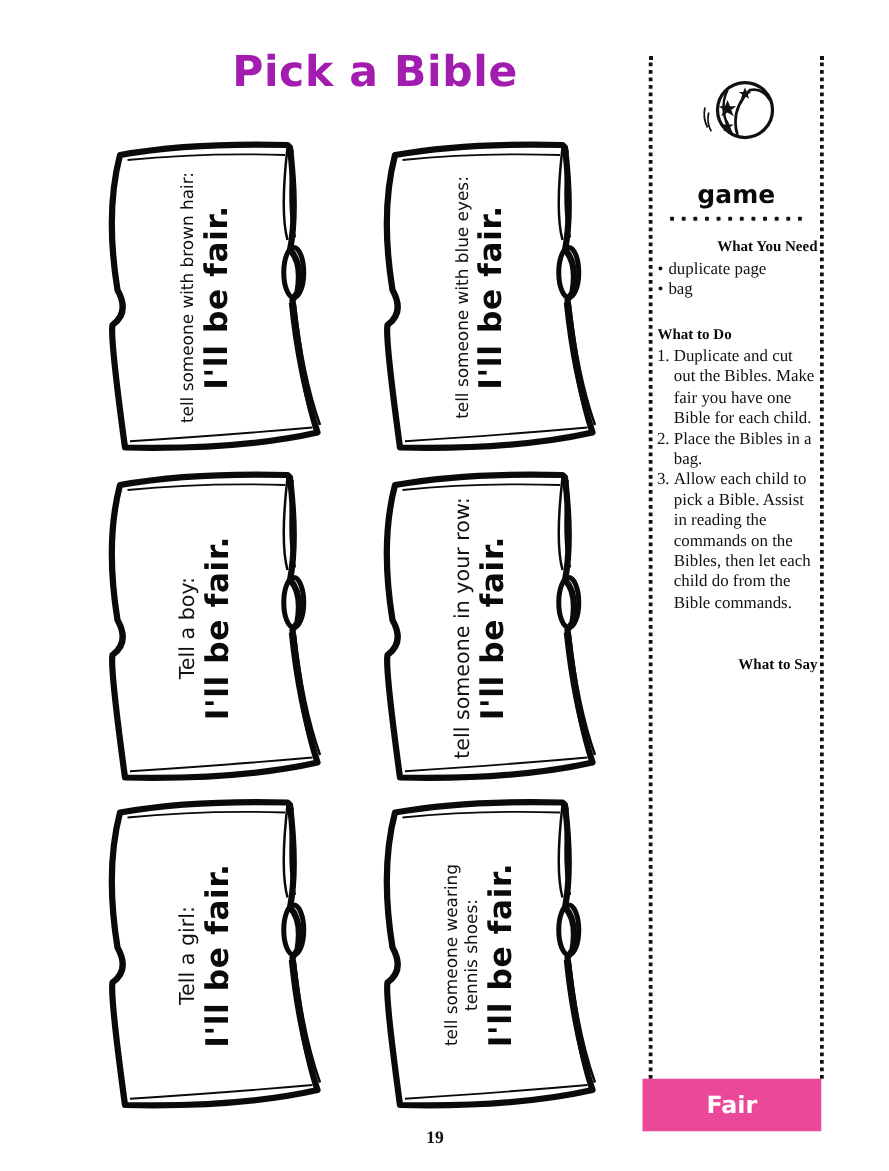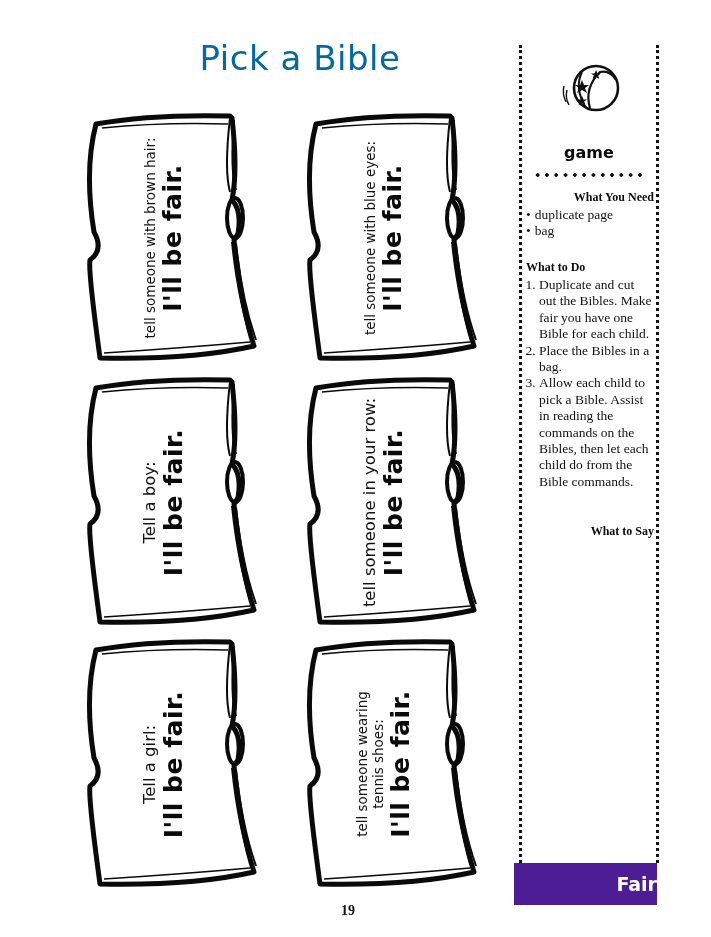--- a/index.html
+++ b/index.html
@@ -4,21 +4,21 @@
 <style>
   html, body { margin: 0; padding: 0; }
   body {
     width: 711px; height: 937px; position: relative; overflow: hidden;
     background: #ffffff; color: #111;
     font-family: "DejaVu Sans", sans-serif;
   }
   .title {
     position: absolute; left: 160px; top: 38px; width: 280px;
     text-align: center; font-family: "DejaVu Sans", sans-serif;
-    font-weight: normal; font-size: 34px; letter-spacing: 0.5px; color: #0369a1;
+    font-weight: bold; font-size: 34px; letter-spacing: 0.5px; color: #a21caf;
   }
   .bible {
     position: absolute; width: 180px; height: 256px;
   }
   .bible svg { position: absolute; left: 0; top: 0; width: 180px; height: 256px; }
   .bible .text {
     position: absolute; left: 18px; top: 10px; width: 130px; height: 236px;
     display: flex; align-items: center; justify-content: center;
   }
   .bible .rot {
@@ -36,21 +36,21 @@
     letter-spacing: 0.5px;
   }
   .side {
     position: absolute; left: 519px; top: 45px; width: 140px; height: 818px;
     border-left: 3px dotted #111; border-right: 3px dotted #111;
     box-sizing: border-box;
   }
   .ball { position: absolute; left: 560px; top: 58px; width: 62px; height: 62px; }
   .game {
     position: absolute; left: 522px; top: 143px; width: 134px; text-align: center;
-    font-family: "DejaVu Sans", sans-serif; font-weight: bold; font-size: 16px; color: #0a0a0a;
+    font-family: "DejaVu Sans", sans-serif; font-weight: bold; font-size: 20px; color: #0a0a0a;
   }
   .dots {
     position: absolute; left: 533px; top: 172px; width: 112px; height: 6px;
     background-image: radial-gradient(circle, #111 1.6px, transparent 2px);
     background-size: 9.3px 6px; background-repeat: repeat-x;
   }
   .sec {
     position: absolute; left: 526px; width: 128px;
     font-family: "Liberation Serif", serif; font-size: 13.5px; line-height: 16.4px; color: #111;
   }
@@ -58,21 +58,21 @@
     margin: 0; font-family: "Liberation Serif", serif; font-weight: bold;
     font-size: 12px; line-height: 19px; text-align: right; color: #0a0a0a;
   }
   .sec ul { list-style: none; margin: 0; padding: 0; }
   .sec ul li::before { content: "\2022"; margin-right: 4px; }
   .sec ol { margin: 0; padding: 0 0 0 13px; }
   .sec ol li { padding-left: 0; }
   .sec p { margin: 0; }
   .banner {
     position: absolute; left: 514px; top: 863px; width: 143px; height: 42px;
-    background: #4c1d95; color: #fff; text-align: right;
+    background: #ec4899; color: #fff; text-align: center;
     font-family: "DejaVu Sans", sans-serif; font-weight: bold; font-size: 19px; line-height: 42px;
   }
   .pagenum {
     position: absolute; left: 328px; top: 903px; width: 40px; text-align: center;
     font-family: "Liberation Serif", serif; font-weight: bold; font-size: 14px; color: #111;
   }
 </style>
 </head>
 <body>
 

